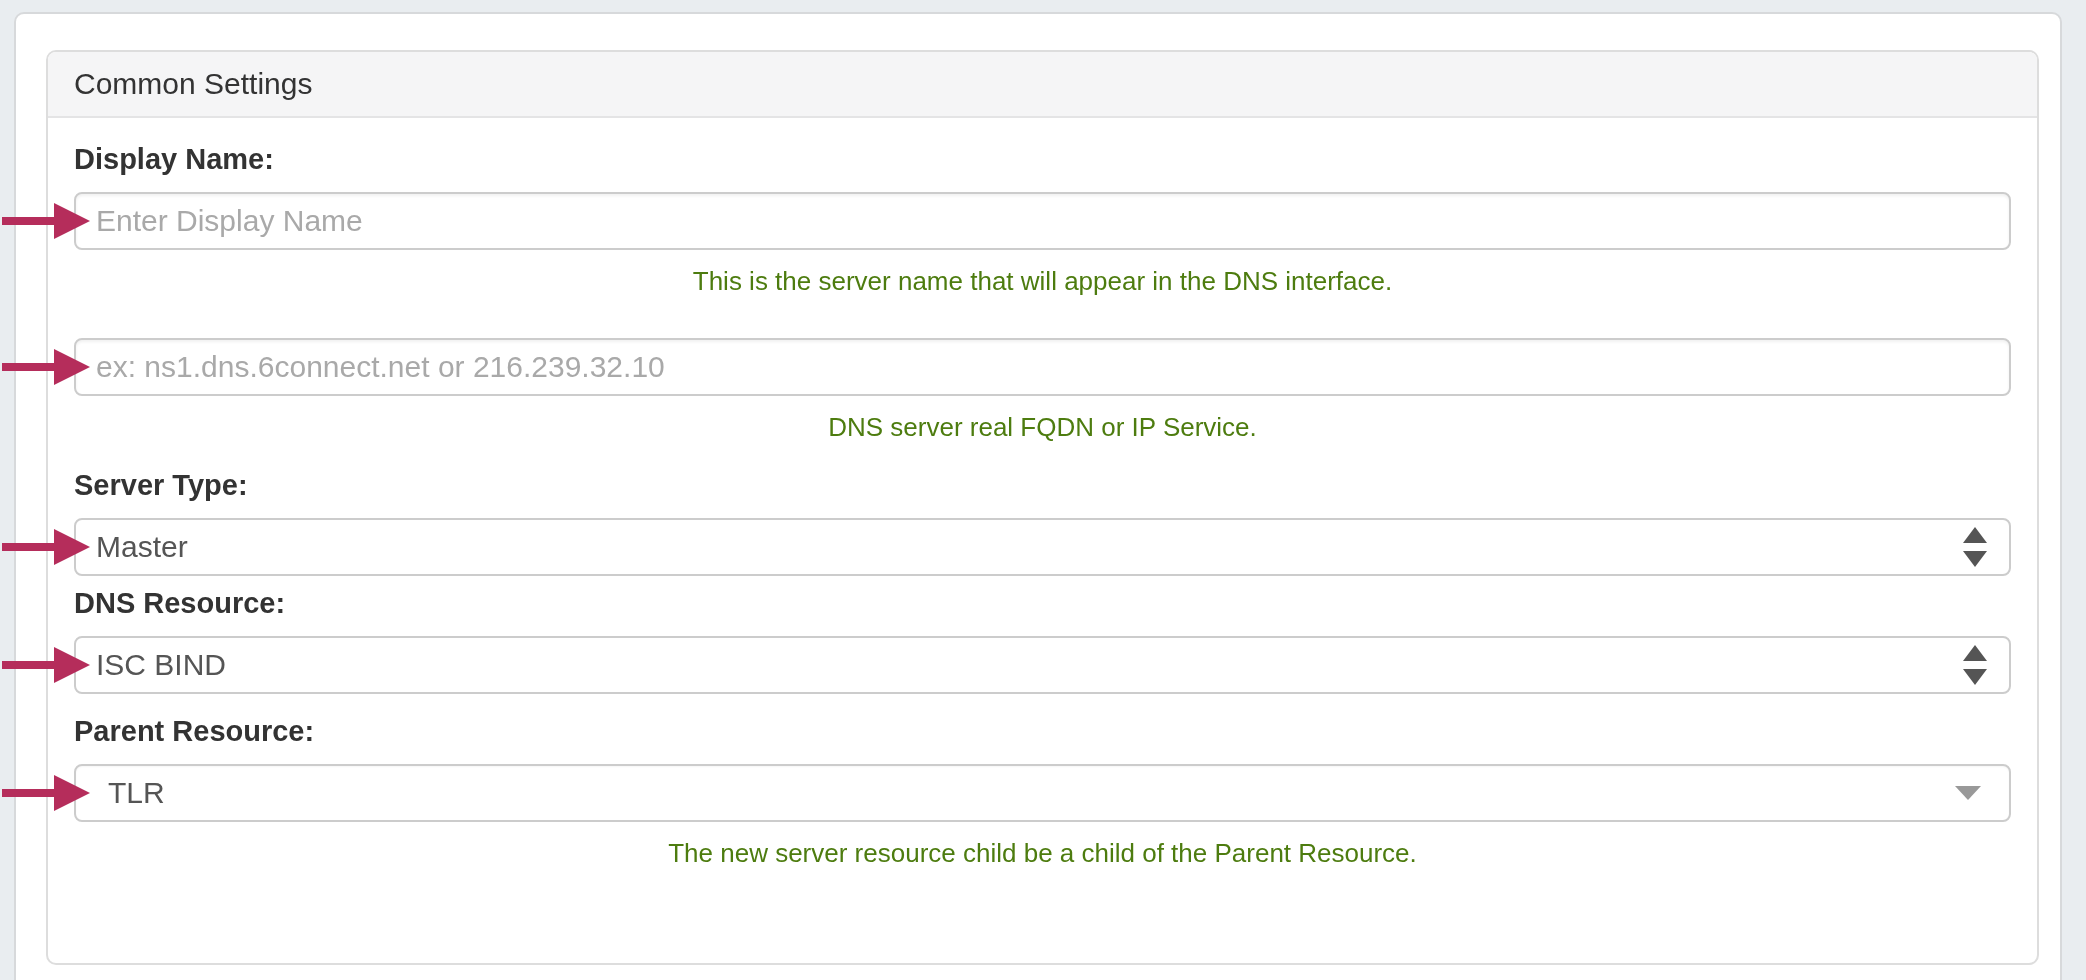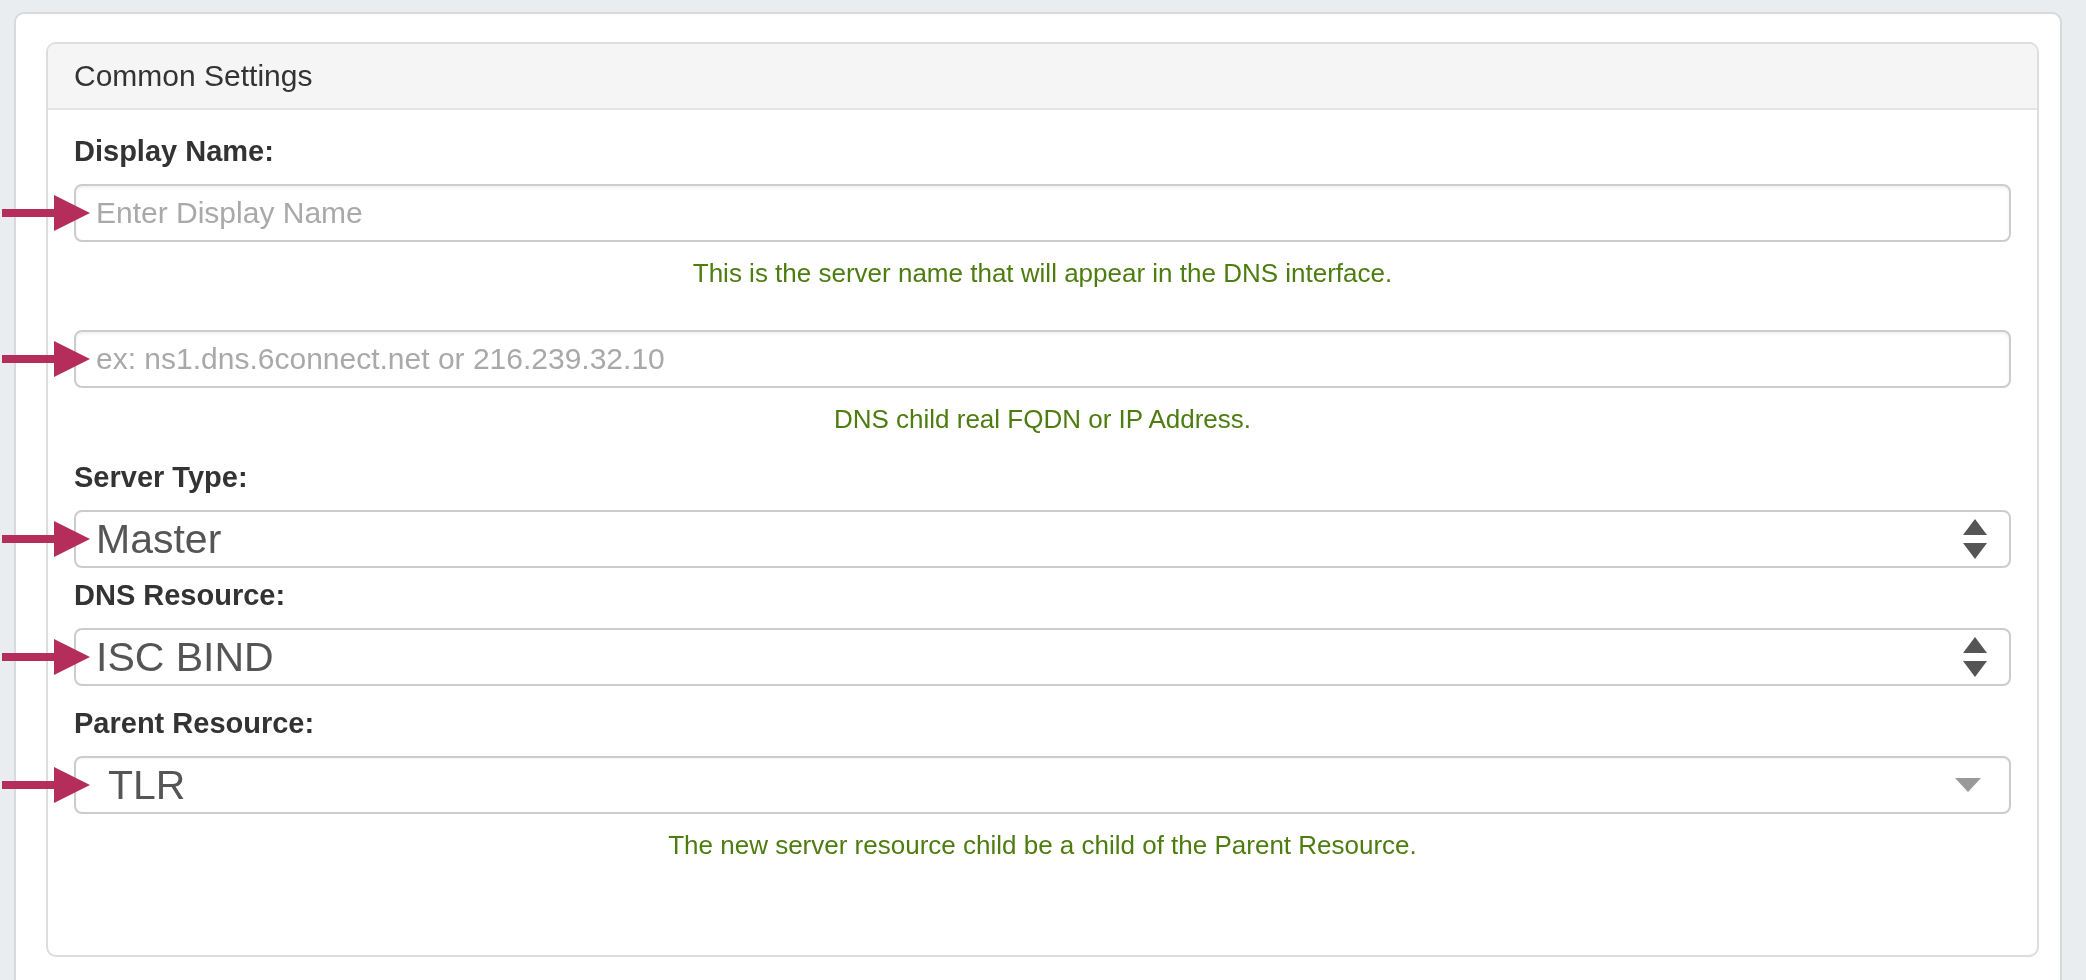--- a/index.html
+++ b/index.html
@@ -23,21 +23,21 @@
     width: 2048px;
     height: 1010px;
     background: #ffffff;
     border: 2px solid #d7d9db;
     border-radius: 10px;
     box-sizing: border-box;
   }
   .panel {
     position: absolute;
     left: 30px;
-    top: 28px;
+    top: 36px;
     width: 1993px;
     height: 915px;
     background: #ffffff;
     border: 2px solid #dddddd;
     border-radius: 10px;
     box-sizing: border-box;
   }
   .panel-header {
     height: 64px;
     background: #f5f5f6;
@@ -86,21 +86,21 @@
   .select-box {
     box-sizing: border-box;
     width: 100%;
     height: 58px;
     border: 2px solid #cccccc;
     border-radius: 8px;
     background: #ffffff;
     display: flex;
     align-items: center;
     padding: 0 64px 0 20px;
-    font-size: 41px;
+    font-size: 30px;
     color: #555555;
     cursor: pointer;
     position: relative;
   }
   .select-box.dropdown-box {
     padding-left: 32px;
     box-shadow: inset 0 1px 2px rgba(0,0,0,0.04);
   }
   .spinner-icon {
     position: absolute;
@@ -163,21 +163,21 @@
         </div>
 
         <div class="form-group fg-2">
           <div class="control-wrap">
             <svg class="pointer-arrow" viewBox="0 0 88 36">
               <rect x="0" y="14" width="58" height="8" fill="#b52d5b"></rect>
               <polygon points="52,0 88,18 52,36" fill="#b52d5b"></polygon>
             </svg>
             <input class="text-input" type="text" placeholder="ex: ns1.dns.6connect.net or 216.239.32.10" style="">
           </div>
-          <div class="help-text">DNS child real FQDN or IP Address.</div>
+          <div class="help-text">DNS server real FQDN or IP Service.</div>
         </div>
 
         <div class="form-group fg-3">
           <label>Server Type:</label>
           <div class="control-wrap">
             <svg class="pointer-arrow" viewBox="0 0 88 36">
               <rect x="0" y="14" width="58" height="8" fill="#b52d5b"></rect>
               <polygon points="52,0 88,18 52,36" fill="#b52d5b"></polygon>
             </svg>
             <div class="select-box" role="combobox">

